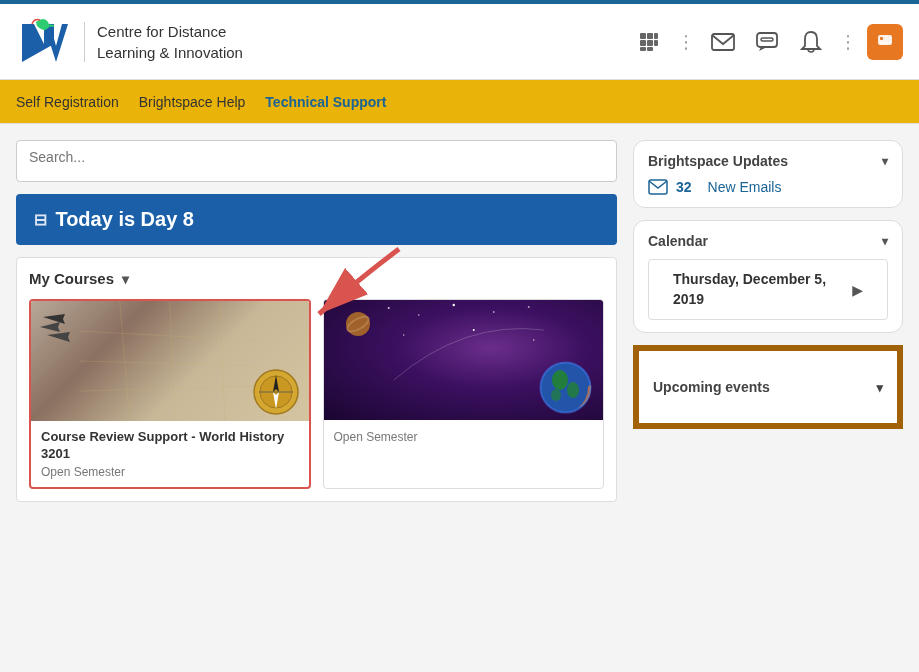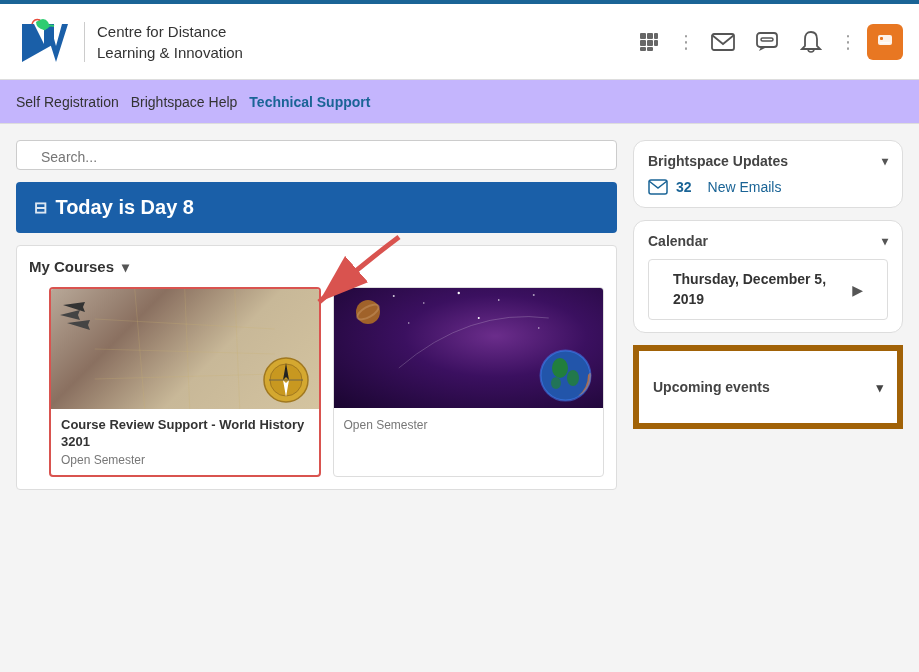--- a/index.html
+++ b/index.html
@@ -54,27 +54,27 @@
     }
     .top-icon-btn.active {
       background: #e87722;
       color: #fff;
       border-radius: 6px;
     }
     .dots-icon { font-size: 18px; color: #999; margin: 0 2px; }
 
     
     .nav-bar {
-      background: #c4b5fd;
+      background: #eab308;
       border-bottom: 1px solid #ddd;
       padding: 0 16px;
       display: flex;
       align-items: center;
       height: 44px;
-      gap: 12px;
+      gap: 20px;
     }
     .nav-item {
       font-size: 14px;
       color: #333;
       cursor: pointer;
       padding: 4px 0;
       text-decoration: none;
     }
     .nav-item.active { font-weight: bold; color: #1a6496; }
 
@@ -96,22 +96,22 @@
       display: flex;
       flex-direction: column;
       gap: 12px;
     }
 
     
     .search-bar {
       background: #fff;
       border: 1px solid #ccc;
       border-radius: 4px;
-      padding: 8px 24px;
-      height: 30px;
+      padding: 8px 12px;
+      height: 42px;
     }
 
     
     .today-banner {
       background: #1a5fa8;
       color: #fff;
       padding: 14px 18px;
       border-radius: 4px;
       font-size: 20px;
       font-weight: bold;
@@ -137,21 +137,20 @@
       gap: 8px;
       margin-bottom: 12px;
       font-size: 15px;
       font-weight: bold;
       color: #333;
     }
     .courses-grid {
       display: grid;
       grid-template-columns: 1fr 1fr;
       gap: 12px;
-      margin-left: 20px;
     }
     .course-card {
       border: 1px solid #ddd;
       border-radius: 4px;
       overflow: hidden;
       cursor: pointer;
     }
     .course-card.highlighted {
       border: 2px solid #d9534f;
     }

